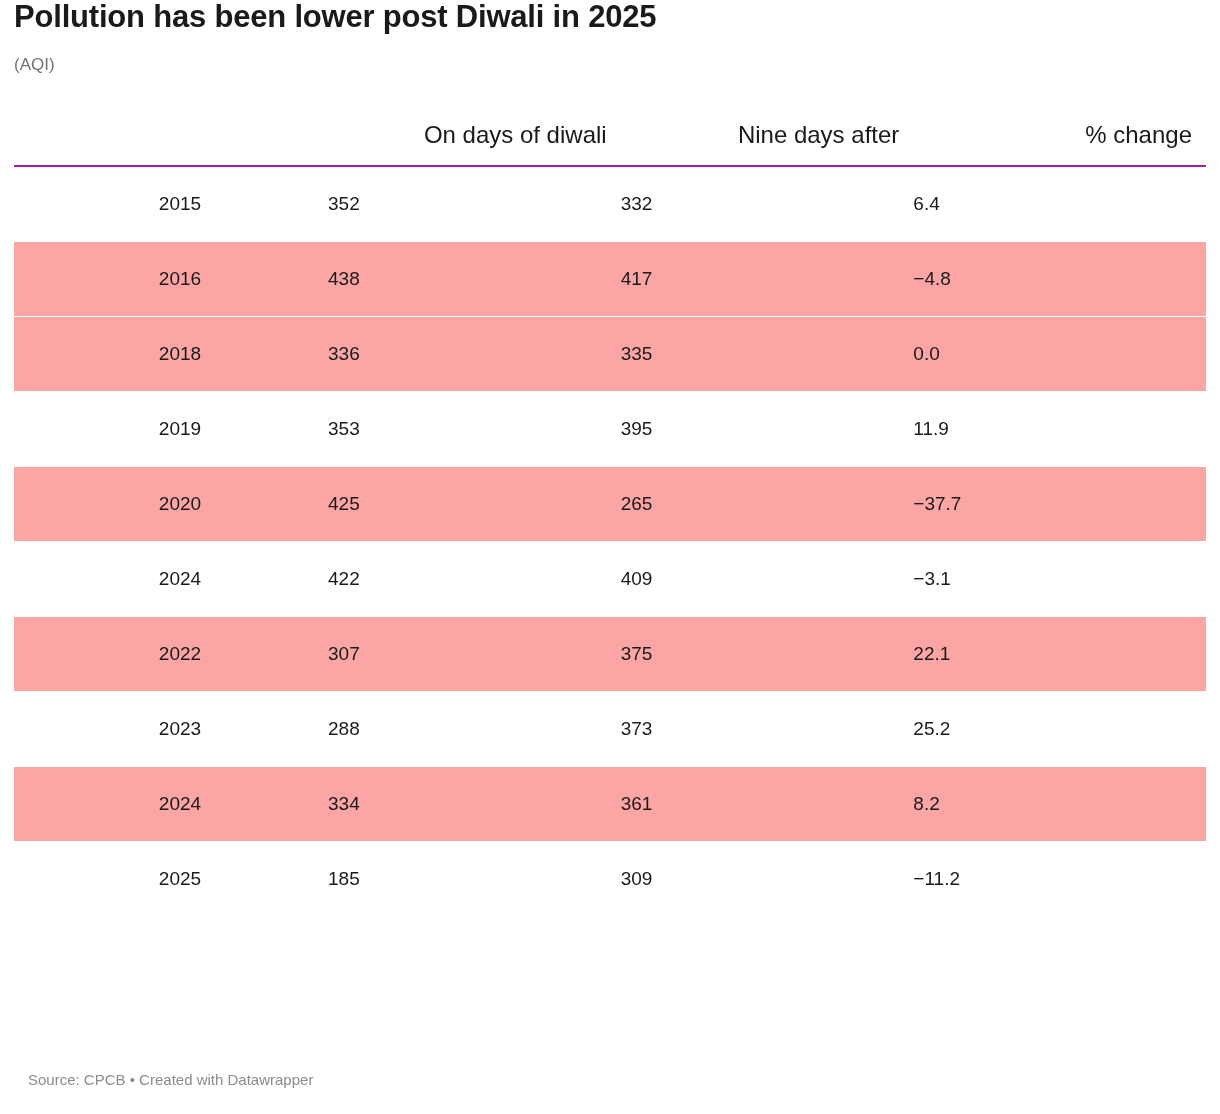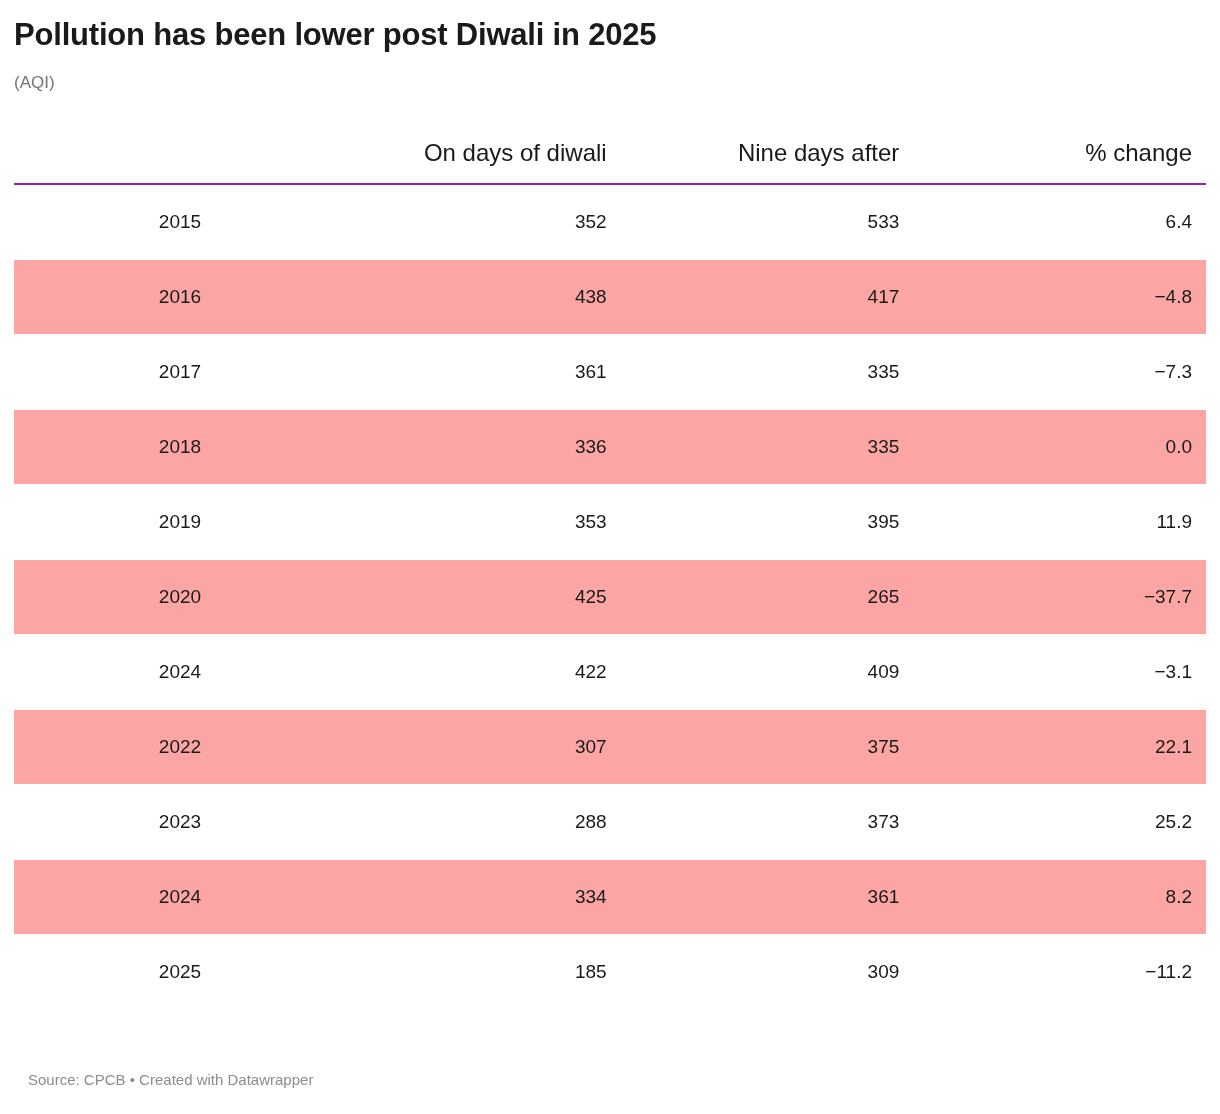--- a/index.html
+++ b/index.html
@@ -20,21 +20,20 @@
     box-sizing: border-box;
     padding: 0 14px;
     display: flex;
     flex-direction: column;
   }
   .title {
     font-size: 31px;
     font-weight: bold;
     letter-spacing: -0.2px;
     line-height: 1.1;
-    margin-top: 18px;
     color: #1a1a1a;
   }
   .subtitle {
     font-size: 17px;
     font-weight: normal;
     color: #737373;
     margin-top: 21px;
   }
   table.data-table {
     width: 100%;
@@ -65,21 +64,21 @@
     height: 74px;
     padding: 0;
     vertical-align: middle;
     border-bottom: 1px solid #ffffff;
   }
   table.data-table td.col-year {
     text-align: center;
     padding-left: 18px;
   }
   table.data-table td.col-num {
-    text-align: right;
+    text-align: left;
     padding-right: 14px;
   }
   table.data-table tbody tr.odd-row {
     background: #fca5a5;
   }
   table.data-table tbody tr.even-row {
     background: #ffffff;
   }
   .footer {
     margin-top: auto;
@@ -103,34 +102,28 @@
         <th class="col-year"></th>
         <th class="col-num">On days of diwali</th>
         <th class="col-num">Nine days after</th>
         <th class="col-num">% change</th>
       </tr>
     </thead>
     <tbody>
       <tr class="even-row">
         <td class="col-year">2015</td>
         <td class="col-num">352</td>
-        <td class="col-num">533</td>
+        <td class="col-num">332</td>
         <td class="col-num">6.4</td>
       </tr>
       <tr class="odd-row">
         <td class="col-year">2016</td>
         <td class="col-num">438</td>
         <td class="col-num">417</td>
         <td class="col-num">−4.8</td>
-      </tr>
-      <tr class="even-row">
-        <td class="col-year">2017</td>
-        <td class="col-num">361</td>
-        <td class="col-num">335</td>
-        <td class="col-num">−7.3</td>
       </tr>
       <tr class="odd-row">
         <td class="col-year">2018</td>
         <td class="col-num">336</td>
         <td class="col-num">335</td>
         <td class="col-num">0.0</td>
       </tr>
       <tr class="even-row">
         <td class="col-year">2019</td>
         <td class="col-num">353</td>

